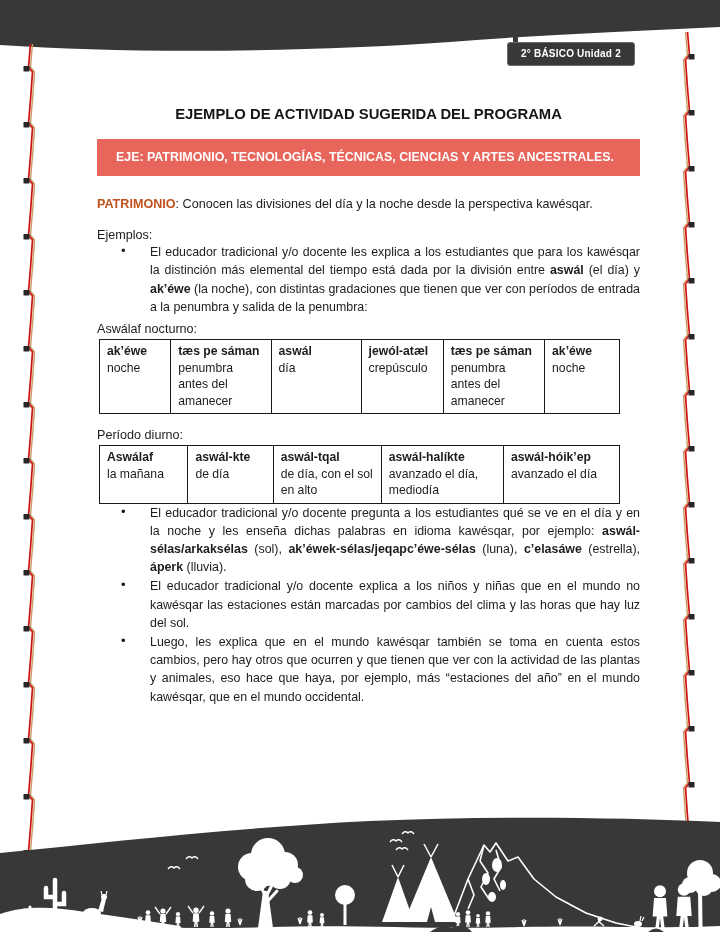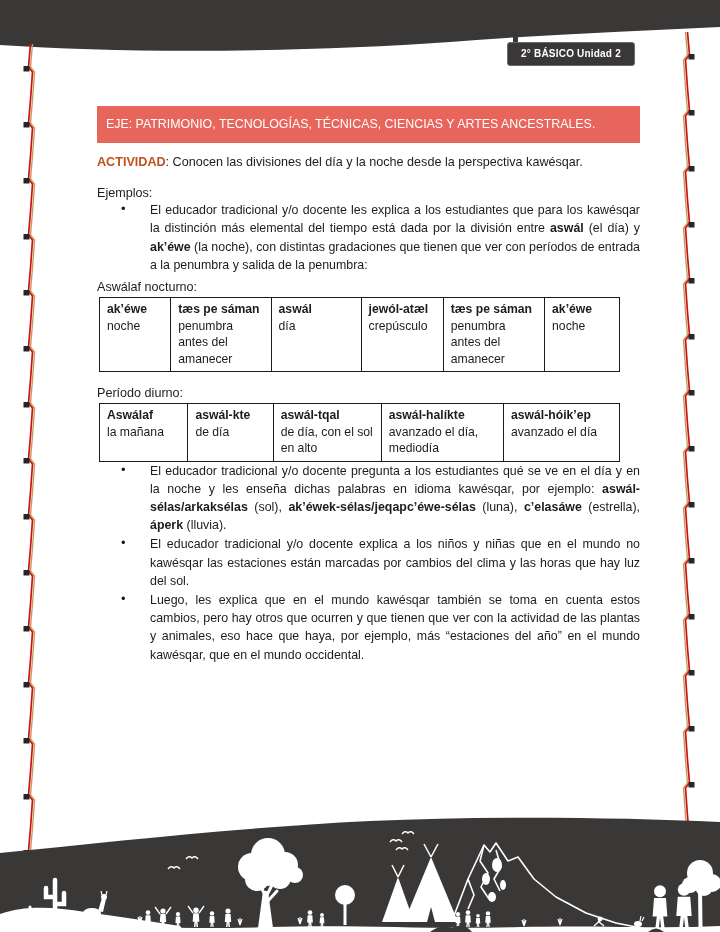--- a/index.html
+++ b/index.html
@@ -15,22 +15,22 @@
     color:#ffffff;font-size:10px;font-weight:bold;line-height:22px;text-align:center;
     letter-spacing:.2px;
   }
   
   .border-left-svg{position:absolute;left:22px;top:44px;display:block;}
   .border-right-svg{position:absolute;left:680px;top:32px;display:block;}
   
   .content{position:absolute;left:97px;top:106px;width:543px;}
   .doc-title{font-size:14.8px;font-weight:bold;text-align:center;color:#161616;margin:0 0 17px 0;}
   .eje-banner{
-    background:#e8655c;color:#ffffff;font-weight:normal;font-size:12.4px;
-    padding:11px 9px;margin:0 0 11px 0;line-height:1.2;
+    background:#e8655c;color:#ffffff;font-weight:bold;font-size:12.4px;
+    padding:11px 19px;margin:0 0 20px 0;line-height:1.2;
   }
   .activity-line{font-size:12.6px;margin:0 0 16px 0;line-height:1.3;}
   .activity-label{color:#c1511f;font-weight:bold;}
   .ejemplos-label{font-size:12.6px;margin:0 0 1px 0;}
   ul.bullets{list-style:none;margin:0;padding:0;}
   ul.bullets li{
     position:relative;padding-left:53px;font-size:12.4px;line-height:18.2px;
     text-align:justify;margin-bottom:1px;
   }
   ul.bullets li::before{content:"\2022";position:absolute;left:24px;top:-1px;font-size:13px;}
@@ -75,25 +75,26 @@
         <path d="M5.5,0 L7.5,23 L3.5,28 L5.5,56" stroke="#c79a5e" stroke-width="1.4" fill="none"></path>
         <path d="M7.5,0 L9.5,23 L5.5,28 L7.5,56" stroke="#cc1111" stroke-width="1.7" fill="none"></path>
         <rect x="8.5" y="22" width="6" height="5.5" fill="#262626"></rect>
       </pattern>
     </defs>
     <rect width="16" height="790" fill="url(#zzr)"></rect>
   </svg>
 
   <div class="content">
 
+    <div class="doc-title">EJEMPLO DE ACTIVIDAD SUGERIDA DEL PROGRAMA</div>
 
     <div class="eje-banner">EJE: PATRIMONIO, TECNOLOGÍAS, TÉCNICAS, CIENCIAS Y ARTES ANCESTRALES.</div>
 
     <div class="activity-line">
-      <span class="activity-label">ACTIVIDAD</span><span>: Conocen las divisiones del día y la noche desde la perspectiva kawésqar.</span>
+      <span class="activity-label">PATRIMONIO</span><span>: Conocen las divisiones del día y la noche desde la perspectiva kawésqar.</span>
     </div>
 
     <div class="ejemplos-label">Ejemplos:</div>
 
     <ul class="bullets">
       <li><span><span>El educador tradicional y/o docente les explica a los estudiantes que para los kawésqar la distinción más elemental del tiempo está dada por la división entre </span><b>aswál</b><span> (el día) y </span><b>ak’éwe</b><span> (la noche), con distintas gradaciones que tienen que ver con períodos de entrada a la penumbra y salida de la penumbra:</span></span></li>
     </ul>
 
     <div class="tbl-label">Aswálaf nocturno:</div>
     <table class="ktable noct">

